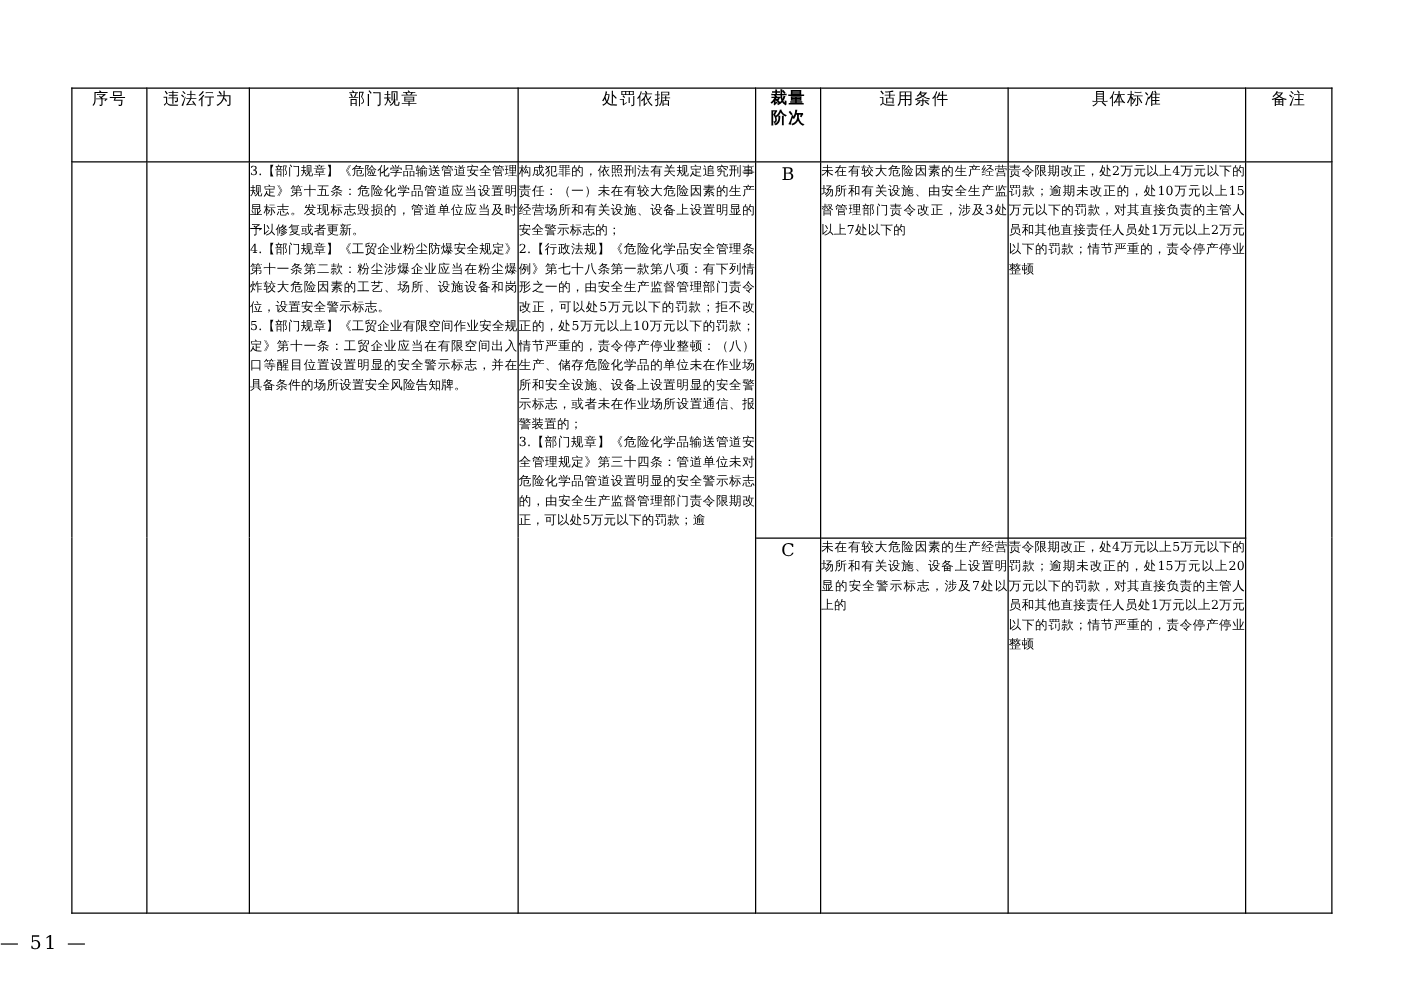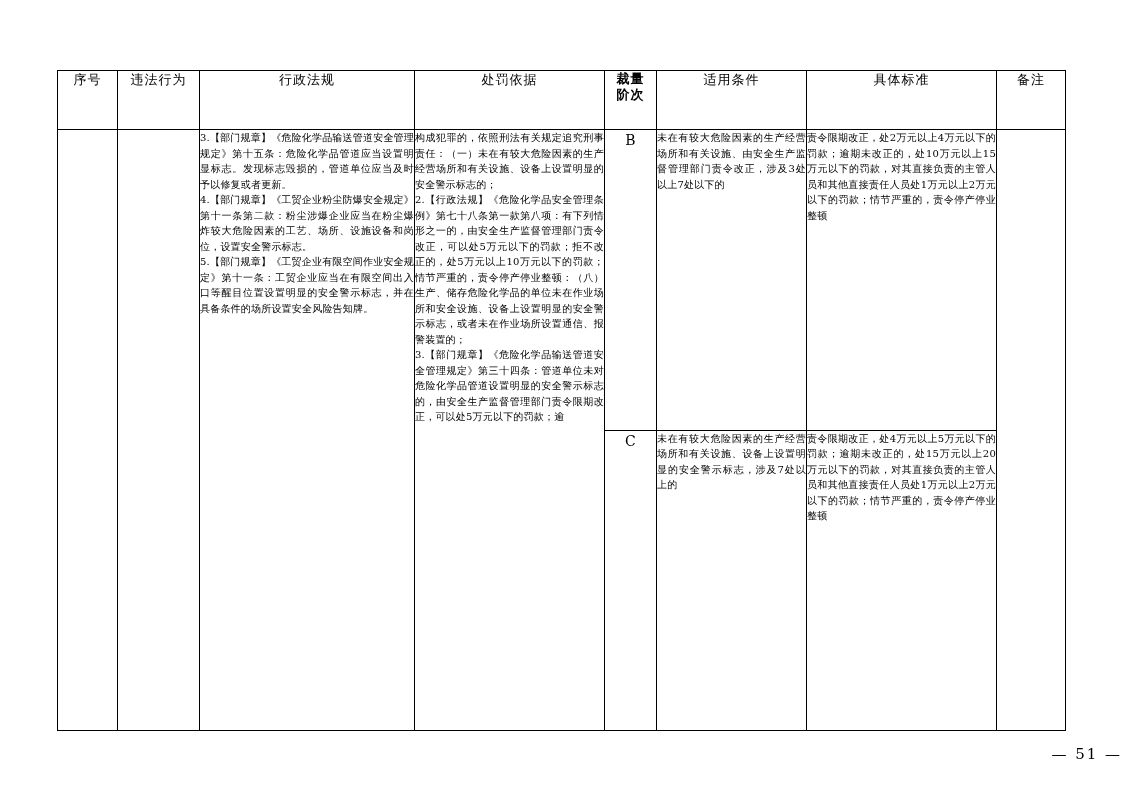--- a/index.html
+++ b/index.html
@@ -72,21 +72,21 @@
   }
   .clip {
     overflow: hidden;
   }
   .law-cell { height: 600px; }
   .footer {
     position: absolute;
     left: 0;
     top: 745px;
     width: 1122px;
-    text-align: right;
+    text-align: left;
     font-size: 15px;
     letter-spacing: 2px;
   }
   .hdr-two-line {
     display: block;
     line-height: 1.25;
     font-weight: bold;
   }
 </style>
 </head>
@@ -102,21 +102,21 @@
       <col class="col-basis">
       <col class="col-level">
       <col class="col-cond">
       <col class="col-std">
       <col class="col-note">
     </colgroup>
     <thead>
       <tr>
         <th>序号</th>
         <th>违法行为</th>
-        <th>行政法规</th>
+        <th>部门规章</th>
         <th>处罚依据</th>
         <th>
           <span class="hdr-two-line">裁量</span>
           <span class="hdr-two-line">阶次</span>
         </th>
         <th>适用条件</th>
         <th>具体标准</th>
         <th>备注</th>
       </tr>
     </thead>

